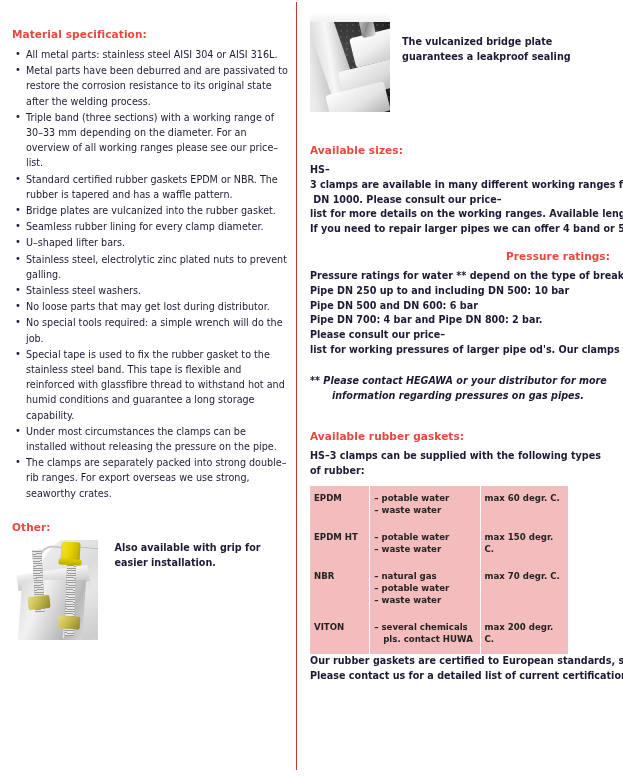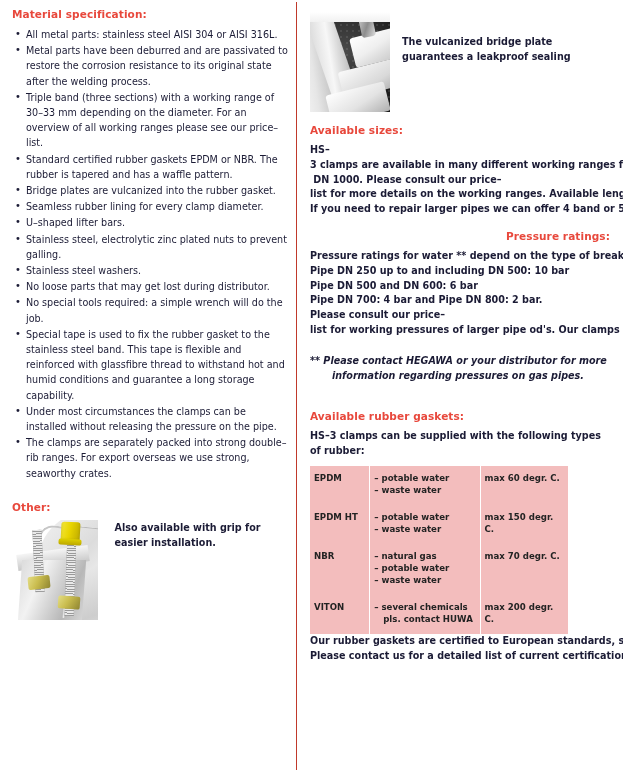--- a/index.html
+++ b/index.html
@@ -15,21 +15,21 @@
     color: #1b1b2e;
     overflow: hidden;
   }
   .page {
     position: absolute;
     inset: 0;
   }
   .col-left {
     position: absolute;
     left: 12px;
-    top: 8px;
+    top: 28px;
     width: 276px;
   }
   .col-right {
     position: absolute;
     left: 310px;
     top: 12px;
     width: 300px;
   }
   .divider {
     position: absolute;
@@ -342,21 +342,21 @@
         <div class="pb-bar pb-b2"></div>
         <div class="pb-plate pb-p1"></div>
         <div class="pb-plate pb-p2"></div>
         <div class="pb-plate pb-p3"></div>
         <div class="pb-bolt"></div>
         <div class="pb-top"></div>
       </div>
       <div class="caption" style="padding-top:22px;">The vulcanized bridge plate guarantees a leakproof sealing</div>
     </div>
 
-    <h2 class="section-head" style="margin-top:12px;">Available sizes:</h2>
+    <h2 class="section-head" style="margin-top:32px;">Available sizes:</h2>
     <p class="body-text">HS–3&nbsp;clamps&nbsp;are&nbsp;available&nbsp;in&nbsp;many&nbsp;different&nbsp;working&nbsp;ranges&nbsp;for&nbsp;pipes&nbsp;of&nbsp;DN&nbsp;250&nbsp;–&nbsp;DN&nbsp;1000.&nbsp;Please&nbsp;consult&nbsp;our&nbsp;price–list&nbsp;for&nbsp;more&nbsp;details&nbsp;on&nbsp;the&nbsp;working&nbsp;ranges.&nbsp;Available&nbsp;lengths:&nbsp;300&nbsp;/&nbsp;400&nbsp;/&nbsp;500&nbsp;/&nbsp;600&nbsp;mm.&nbsp;Other&nbsp;lengths&nbsp;possible&nbsp;on&nbsp;request.<br>If&nbsp;you&nbsp;need&nbsp;to&nbsp;repair&nbsp;larger&nbsp;pipes&nbsp;we&nbsp;can&nbsp;offer&nbsp;4&nbsp;band&nbsp;or&nbsp;5&nbsp;band&nbsp;clamps.&nbsp;Please&nbsp;contact&nbsp;us&nbsp;for&nbsp;more&nbsp;information.</p>
 
     <h2 class="section-head" style="margin-top:13px;text-align:right;">Pressure ratings:</h2>
     <p class="body-text">Pressure&nbsp;ratings&nbsp;for&nbsp;water&nbsp;**&nbsp;depend&nbsp;on&nbsp;the&nbsp;type&nbsp;of&nbsp;break&nbsp;or&nbsp;damage,&nbsp;pipe&nbsp;OD,&nbsp;medium&nbsp;etc.<br>Pipe&nbsp;DN&nbsp;250&nbsp;up&nbsp;to&nbsp;and&nbsp;including&nbsp;DN&nbsp;500:&nbsp;10&nbsp;bar<br>Pipe&nbsp;DN&nbsp;500&nbsp;and&nbsp;DN&nbsp;600:&nbsp;6&nbsp;bar<br>Pipe&nbsp;DN&nbsp;700:&nbsp;4&nbsp;bar&nbsp;and&nbsp;Pipe&nbsp;DN&nbsp;800:&nbsp;2&nbsp;bar.<br>Please&nbsp;consult&nbsp;our&nbsp;price–list&nbsp;for&nbsp;working&nbsp;pressures&nbsp;of&nbsp;larger&nbsp;pipe&nbsp;od's.&nbsp;Our&nbsp;clamps&nbsp;can&nbsp;be&nbsp;modified&nbsp;to&nbsp;cope&nbsp;with&nbsp;higher&nbsp;working&nbsp;pressures.</p>
 
     <p class="note-text" style="margin-top:16px;">**  Please contact HEGAWA or your distributor for more information regarding pressures on gas pipes.</p>
 
     <h2 class="section-head" style="margin-top:27px;">Available rubber gaskets:</h2>
     <p class="body-text">HS–3 clamps can be supplied with the following types of rubber:</p>
 

